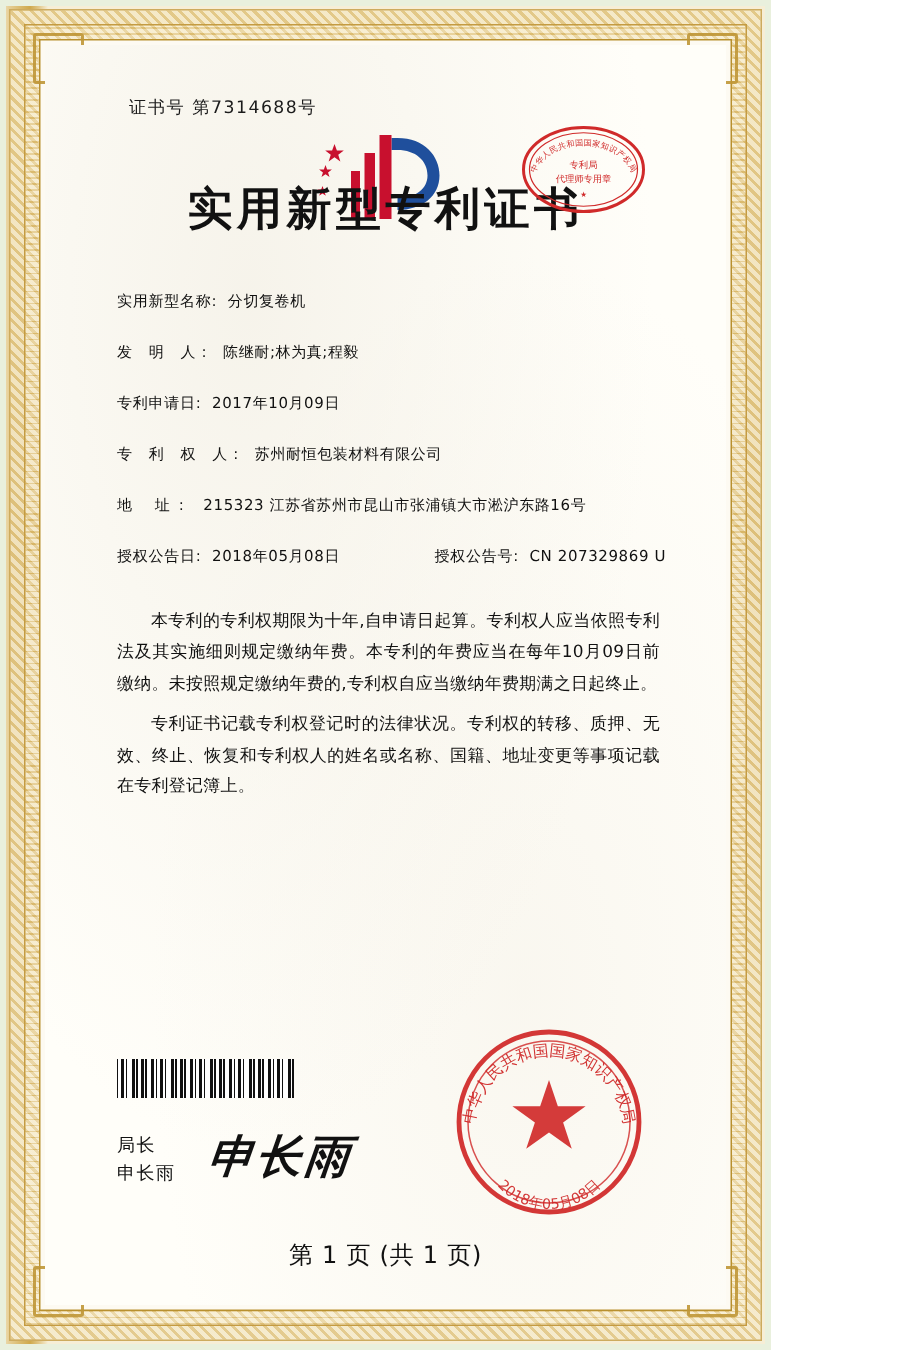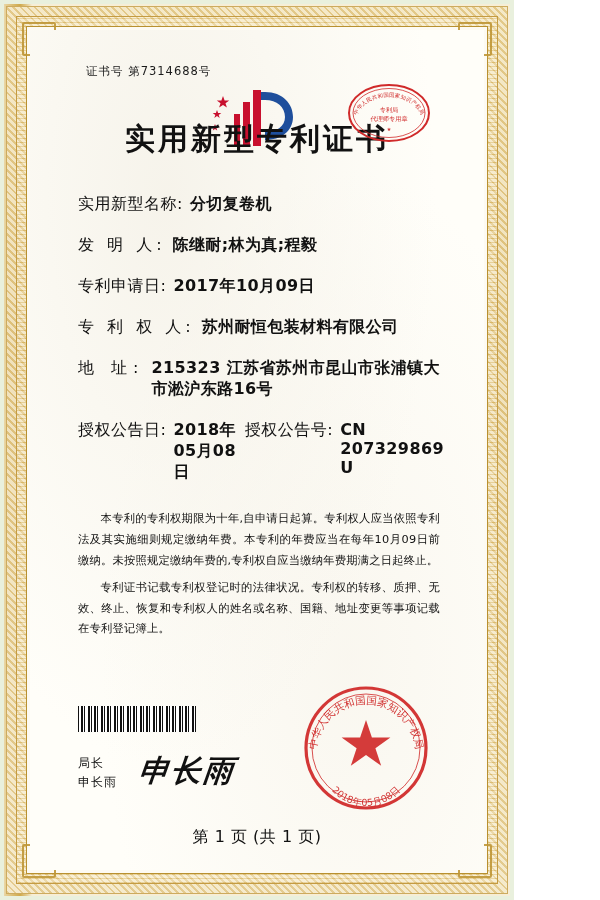--- a/index.html
+++ b/index.html
@@ -175,35 +175,34 @@
 
   
   .fields {
     position: relative;
     z-index: 3;
     margin-top: 34px;
     padding: 0 6px 0 14px;
   }
   .field-row {
     display: flex;
-    align-items: flex-start;
+    align-items: flex-end;
     margin-bottom: 20px;
-    font-size: 16px;
+    font-size: 10px;
     color: #111;
   }
   .field-label {
     white-space: nowrap;
     letter-spacing: 0.5px;
   }
   .field-label.sp1 { letter-spacing: 6px; }
   .field-label.sp2 { letter-spacing: 4px; }
   .field-value {
     margin-left: 7px;
     letter-spacing: 0.4px;
-    font-weight: bold;
   }
   .field-row.dual {
     justify-content: flex-start;
   }
   .dual-right {
     margin-left: auto;
     display: flex;
     align-items: baseline;
   }
 

